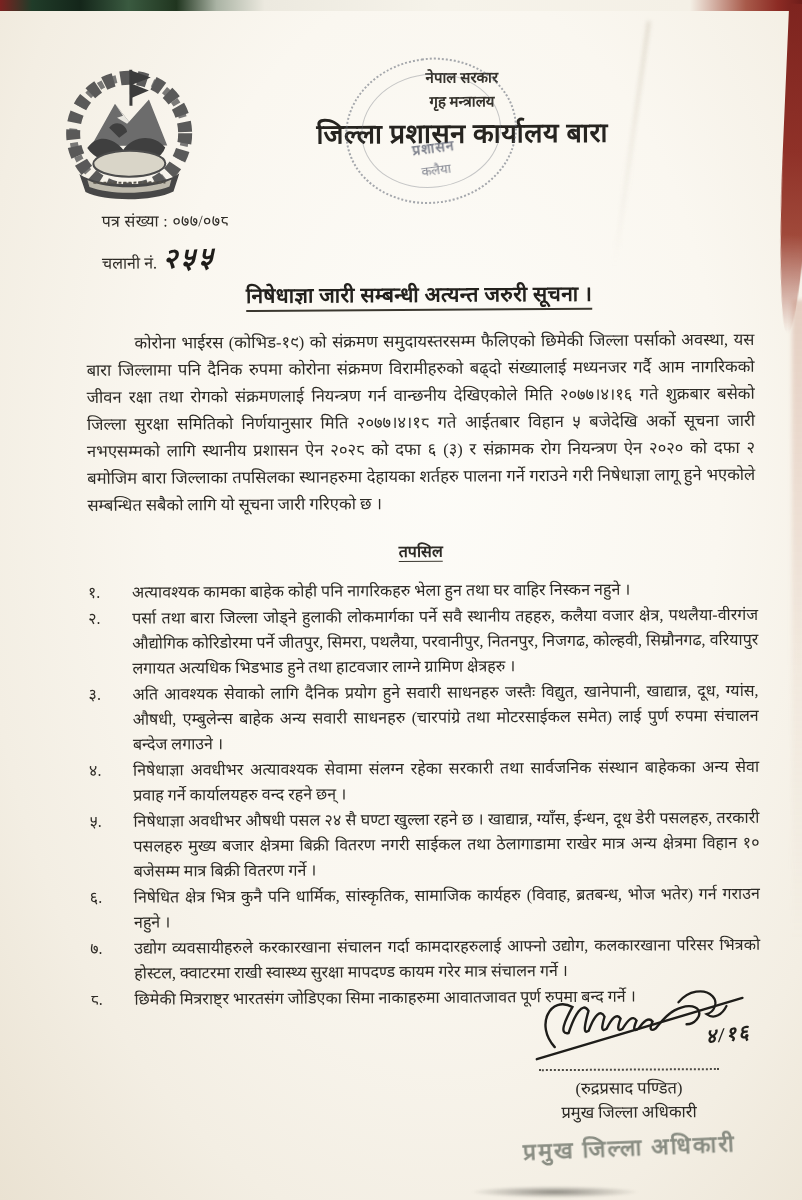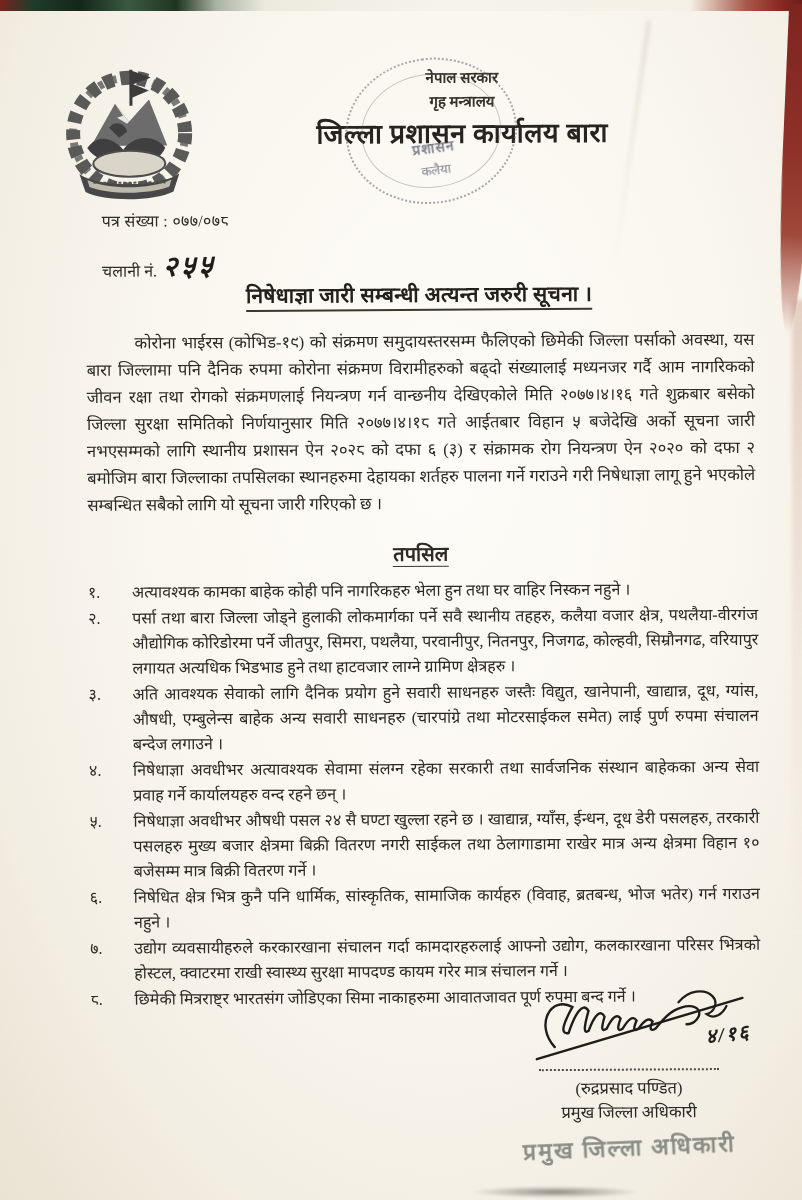--- a/index.html
+++ b/index.html
@@ -64,42 +64,42 @@
   }
   .hdr-stamp::before{
     content:"";position:absolute;inset:14px;border:1px solid rgba(96,102,116,.35);border-radius:50%;
   }
   .hdr-stamp .st1{position:absolute;left:0;right:0;top:78px;text-align:center;font-size:14px;font-weight:bold;letter-spacing:1px;filter:blur(.3px);}
   .hdr-stamp .st2{position:absolute;left:0;right:0;top:101px;text-align:center;font-size:13px;filter:blur(.3px);}
 
   
   .meta{position:absolute;left:104px;top:208px;}
   .meta-line1{font-size:16px;letter-spacing:.3px;}
-  .meta-line2{font-size:16px;margin-top:20px;display:flex;align-items:flex-end;}
+  .meta-line2{font-size:16px;margin-top:12px;display:flex;align-items:flex-end;}
   .chalani-no{
     font-size:28px;font-weight:bold;font-style:italic;line-height:30px;
     margin-left:6px;letter-spacing:3px;color:#1f1d1a;transform:rotate(-2deg);
   }
 
   
   .title{position:absolute;left:88px;right:48px;top:280px;text-align:center;}
   .title span{
     font-size:21px;font-weight:bold;color:#23211d;
     border-bottom:2px solid #3a372f;padding-bottom:2px;letter-spacing:.3px;
   }
 
   
   .para{
     position:absolute;left:88px;right:46px;top:328px;
     font-size:16.5px;line-height:27px;text-align:justify;text-indent:48px;color:#2c2a25;
   }
 
   
   .tapasil{position:absolute;left:88px;right:48px;top:540px;text-align:center;}
-  .tapasil span{font-size:20px;font-weight:bold;border-bottom:1.5px solid #3a372f;padding-bottom:1px;}
+  .tapasil span{font-size:16px;font-weight:bold;border-bottom:1.5px solid #3a372f;padding-bottom:1px;}
 
   
   .list{position:absolute;left:88px;right:44px;top:578px;}
   .li{display:flex;margin-bottom:1px;}
   .li .num{flex:0 0 44px;font-size:16px;line-height:25px;}
   .li .txt{flex:1;font-size:16px;line-height:25px;text-align:justify;color:#2c2a25;}
 
   
   .sigblock{position:absolute;right:36px;top:996px;width:280px;text-align:center;}
   .sigwrap{position:relative;height:64px;}

